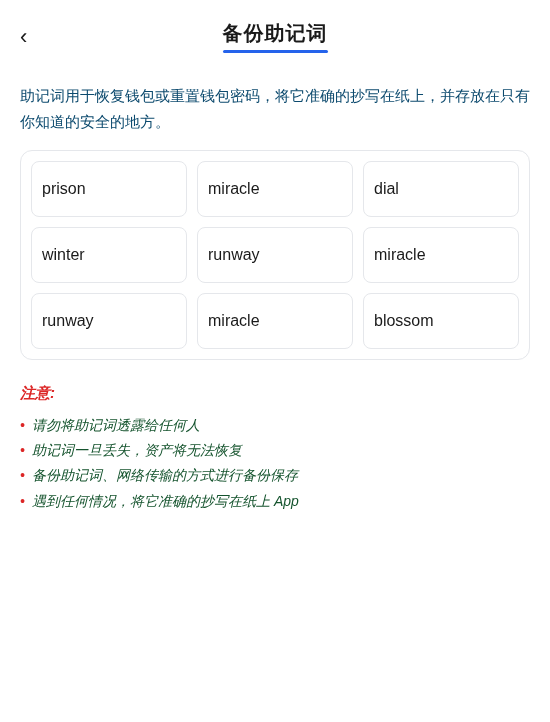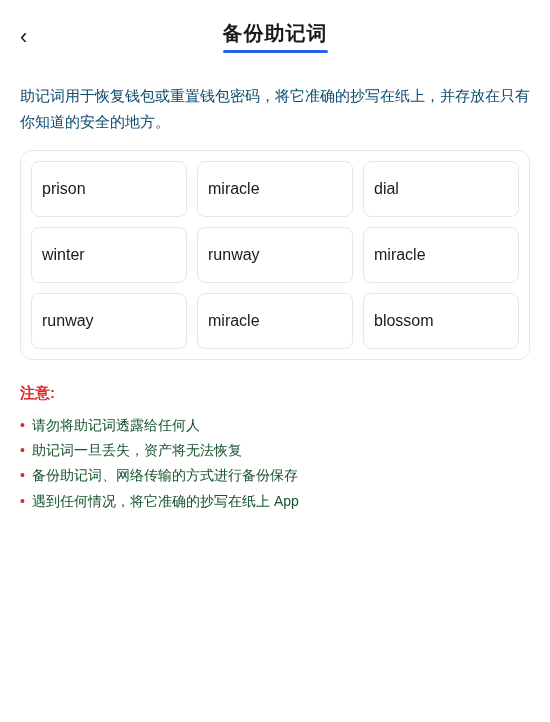--- a/index.html
+++ b/index.html
@@ -85,20 +85,21 @@
       text-align: left;
       font-size: 16px;
       color: #1a1a1a;
       background: #fff;
       cursor: default;
       user-select: none;
     }
 
     .notice-section {
       padding: 24px 20px 20px 20px;
+      font-style: italic;
     }
 
     .notice-title {
       font-size: 15px;
       font-weight: 700;
       color: #dc2626;
       margin-bottom: 10px;
     }
 
     .notice-list {

